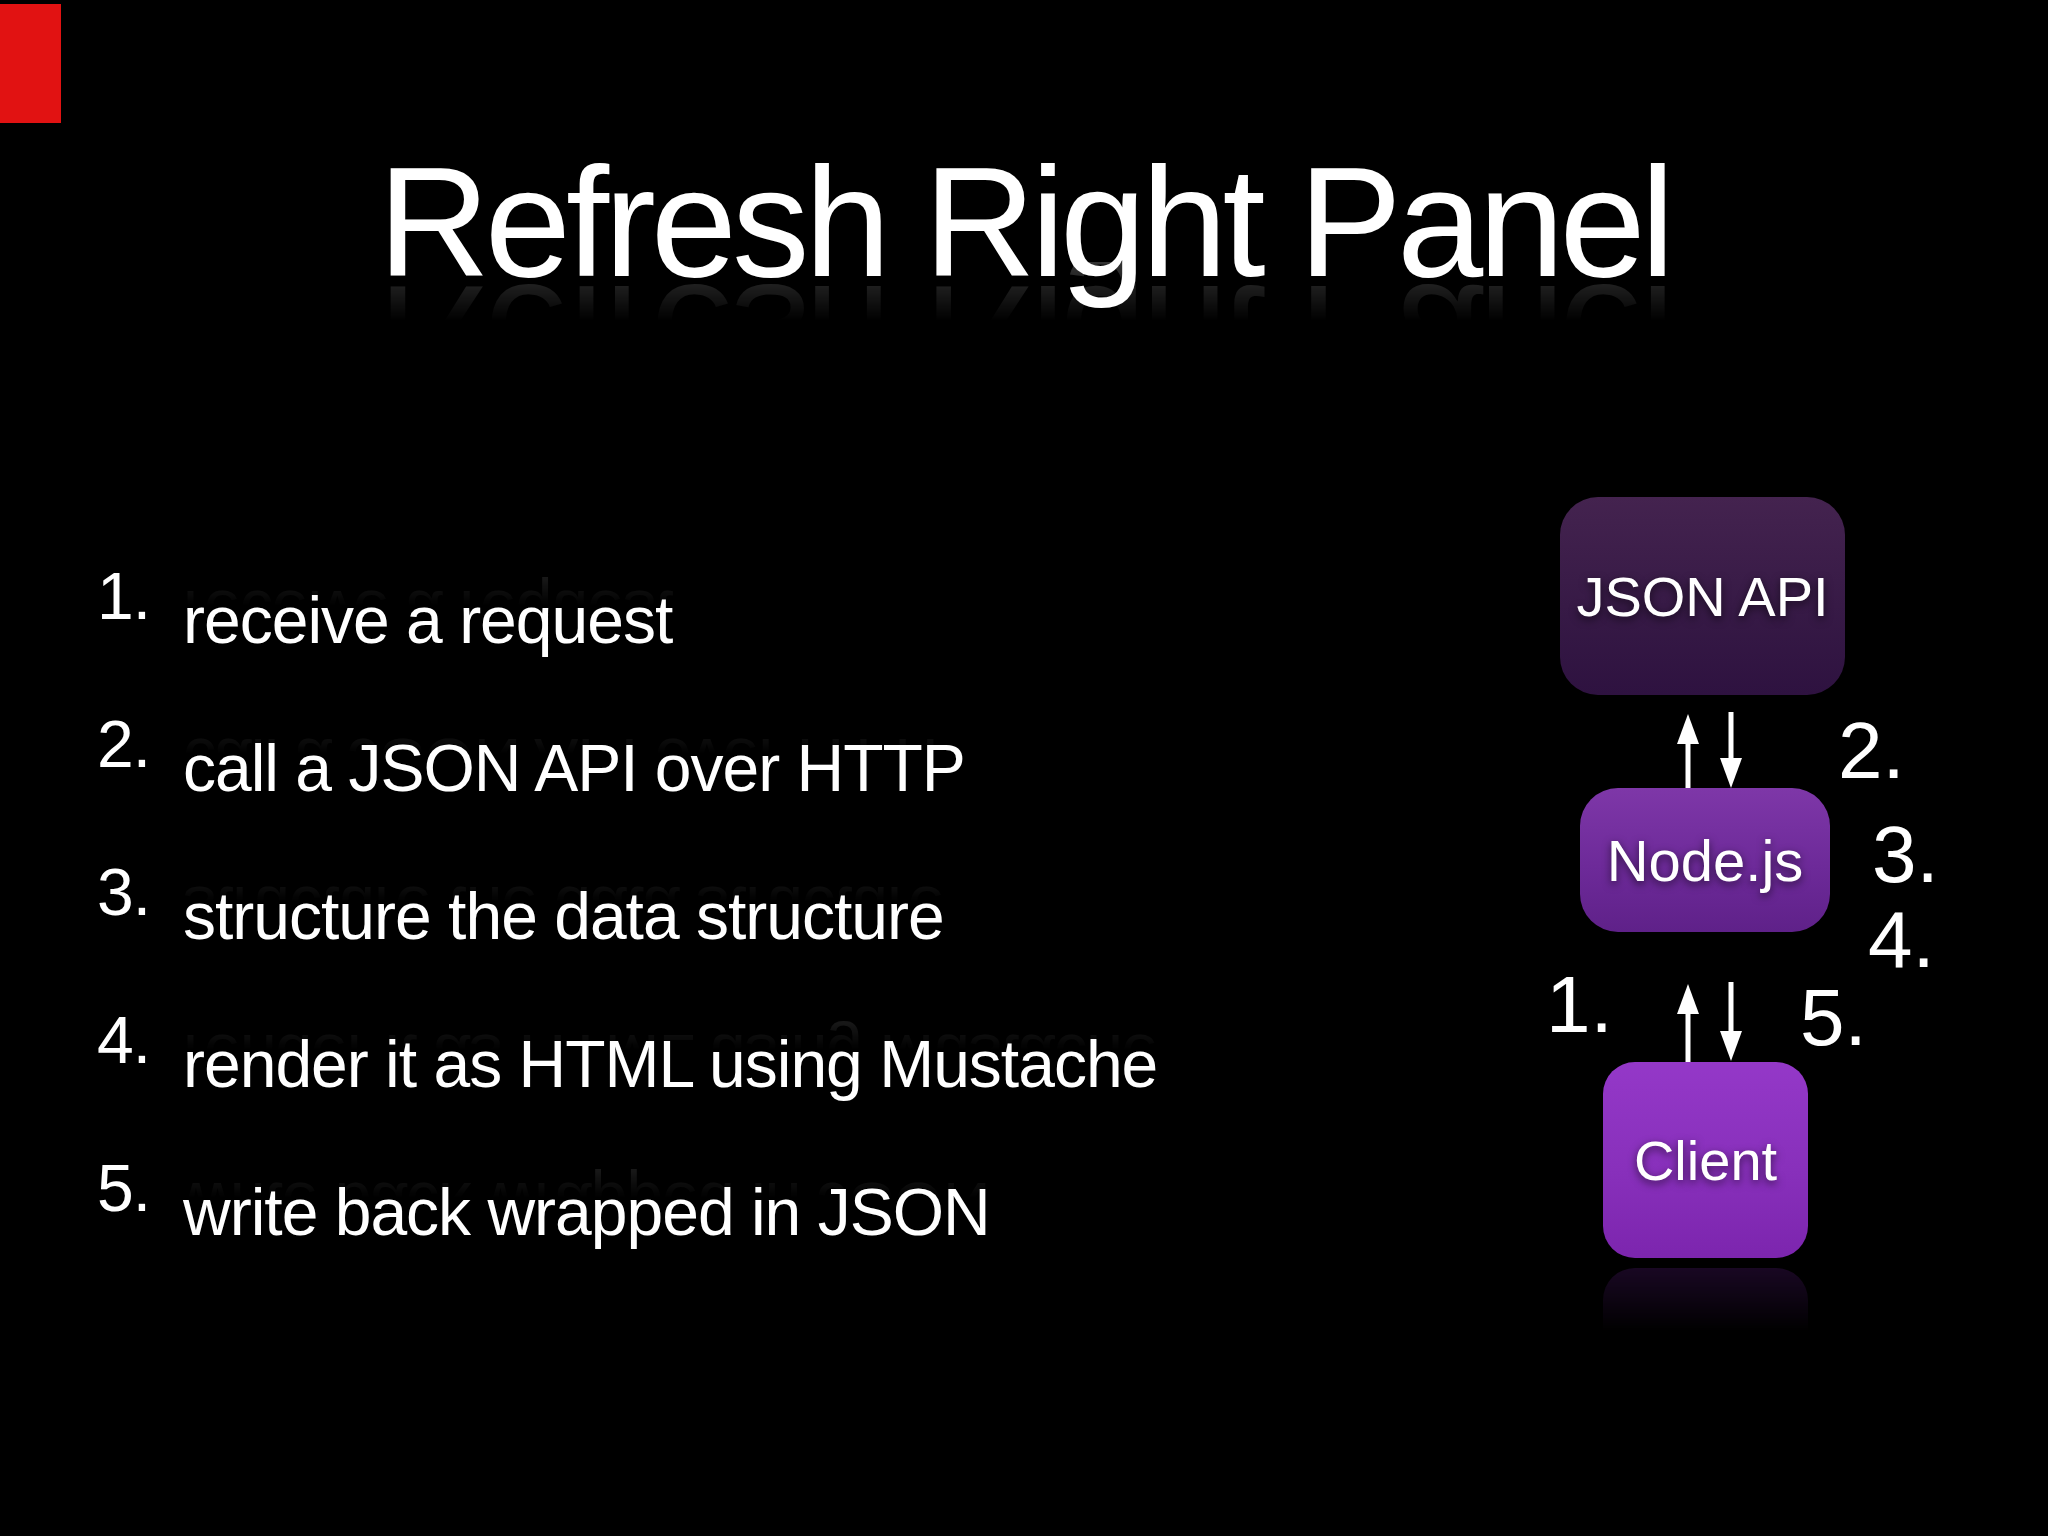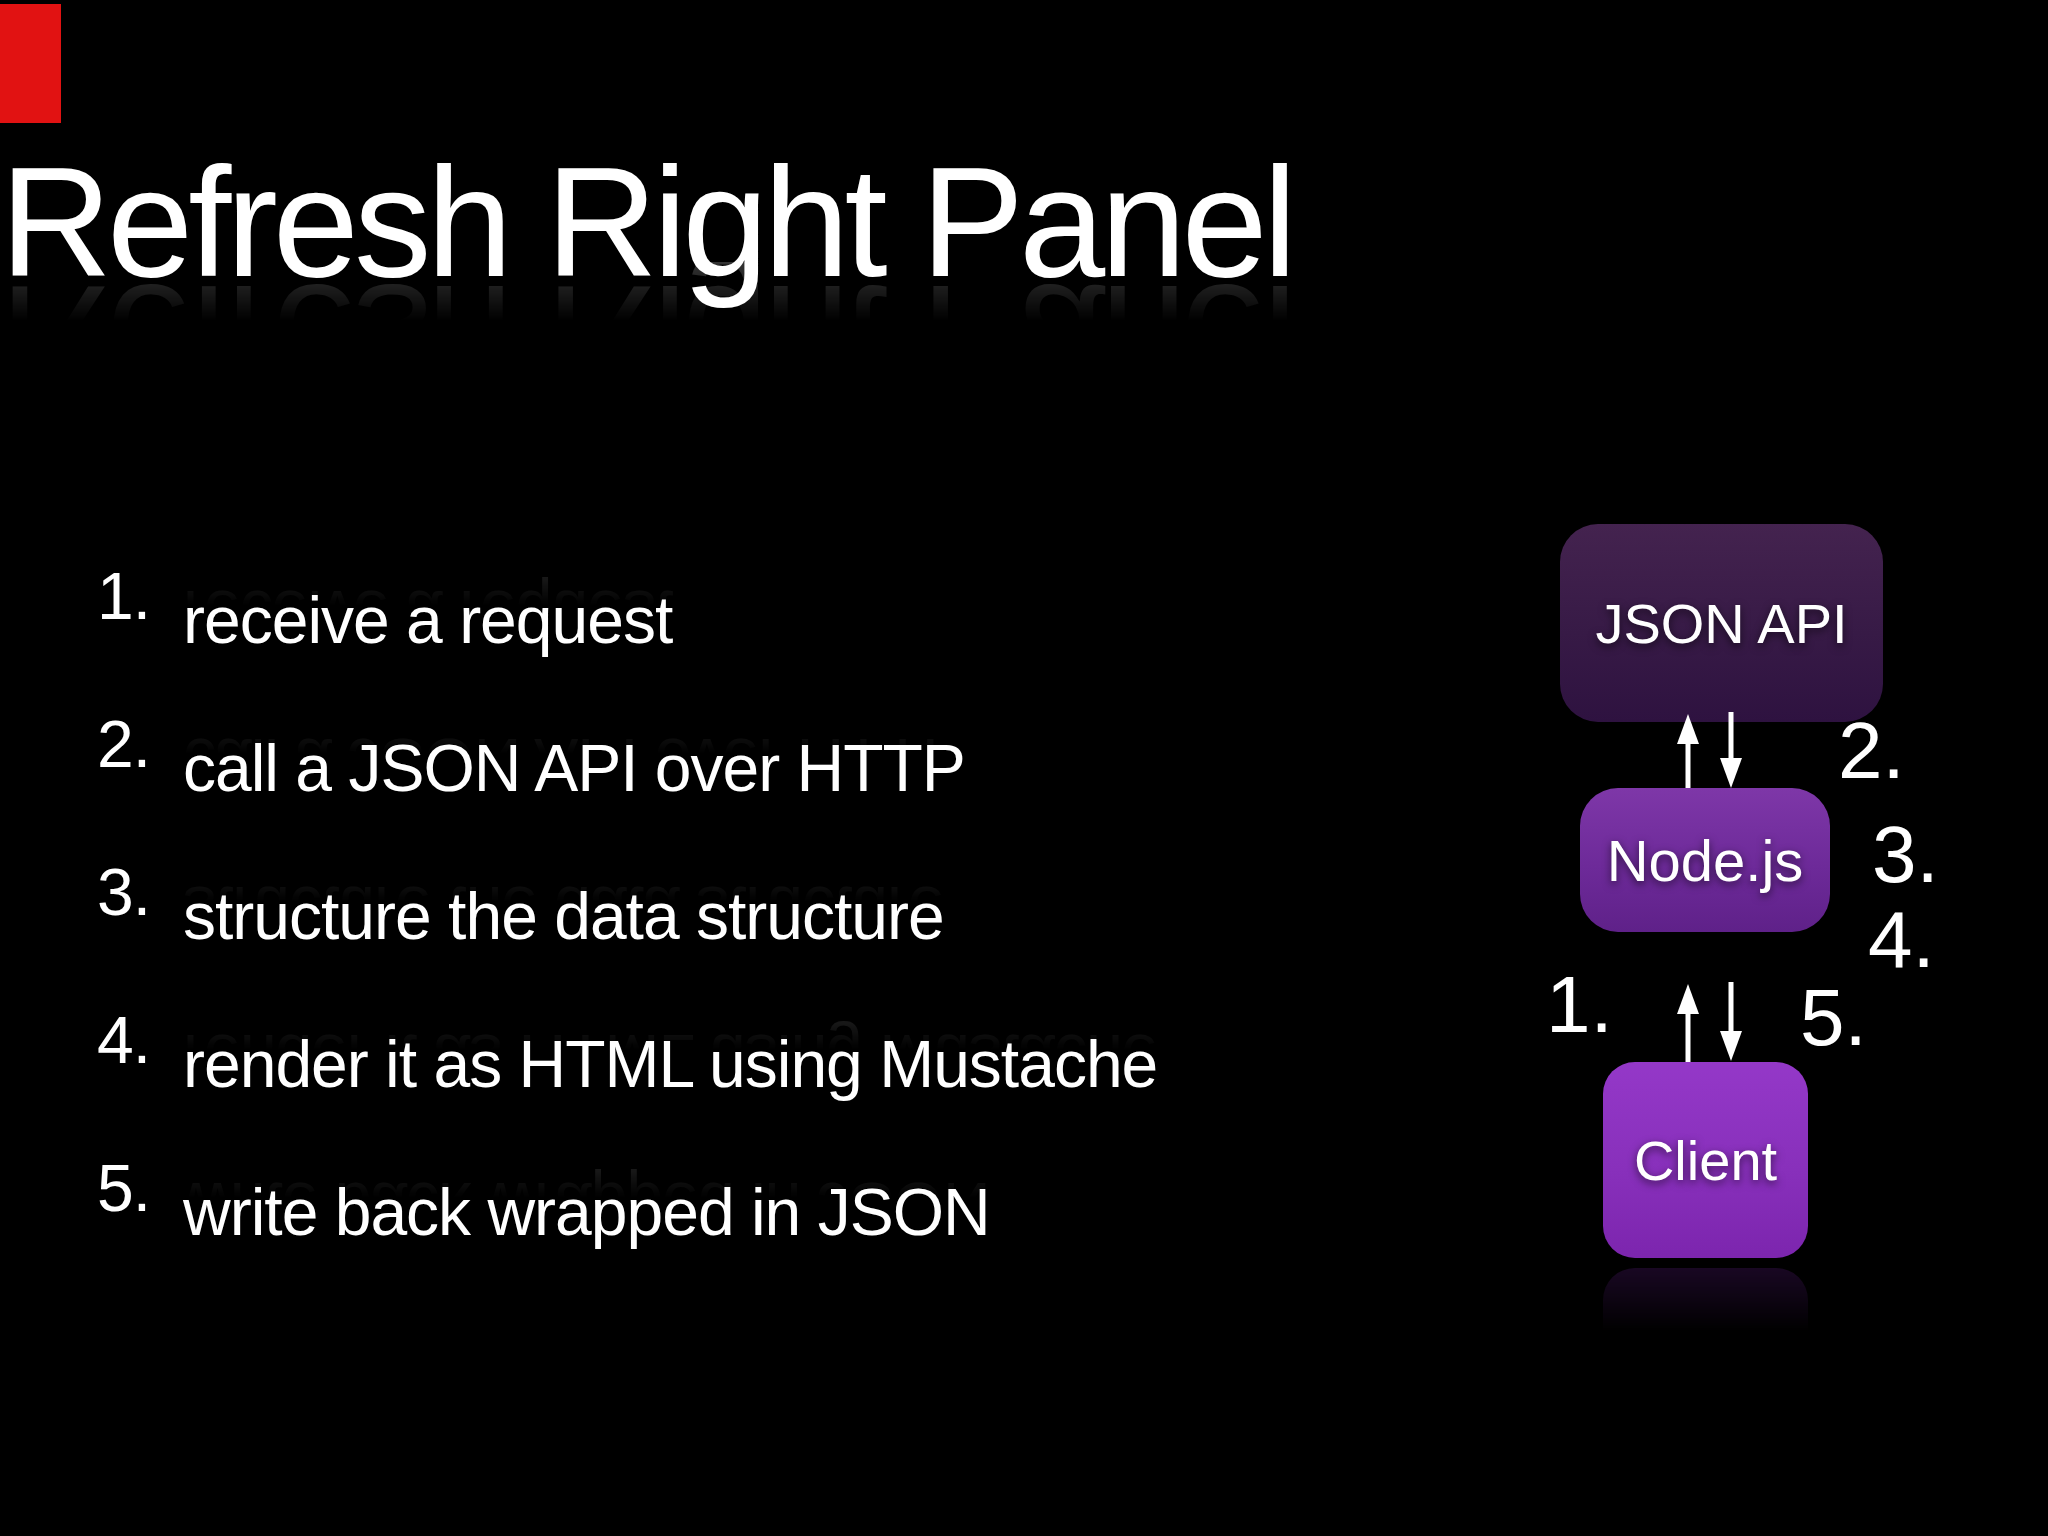--- a/index.html
+++ b/index.html
@@ -4,39 +4,39 @@
 <style>
   html,body{margin:0;padding:0;background:#000;}
   #slide{
     position:relative;width:2048px;height:1536px;background:#000;overflow:hidden;
     font-family:"Liberation Sans","DejaVu Sans",sans-serif;color:#fff;
   }
   
   .corner-marker{position:absolute;left:0;top:4px;width:61px;height:119px;background:#e11212;}
   
   .title{
-    position:absolute;left:0;top:145px;width:2048px;
+    position:absolute;left:0;top:145px;width:2048px;text-align:center;
     font-size:155px;line-height:155px;font-weight:400;letter-spacing:-5px;white-space:nowrap;
     -webkit-box-reflect:below -38px linear-gradient(rgba(0,0,0,0) 62%, rgba(255,255,255,0.20));
   }
   
   .steps{position:absolute;left:75px;top:522px;margin:0;padding:0;list-style:none;}
   .step{
     display:flex;align-items:center;height:148px;font-size:66px;letter-spacing:-1px;white-space:nowrap;
     -webkit-box-reflect:below -106px linear-gradient(rgba(0,0,0,0) 72%, rgba(255,255,255,0.14));
   }
   .step-num{display:inline-block;width:75px;text-align:right;}
   .step-text{margin-left:33px;margin-top:48px;}
   
   .node{
     position:absolute;display:flex;align-items:center;justify-content:center;
     color:#fff;white-space:nowrap;text-shadow:0 3px 8px rgba(0,0,0,0.6);
   }
   .node-jsonapi{
-    left:1560px;top:524px;width:323px;height:198px;border-radius:38px;font-size:56px;
+    left:1560px;top:497px;width:285px;height:198px;border-radius:38px;font-size:56px;
     background:linear-gradient(180deg,#44234f 0%,#371a46 55%,#2e1240 100%);
   }
   .node-nodejs{
     left:1580px;top:788px;width:250px;height:144px;border-radius:38px;font-size:58px;
     background:linear-gradient(180deg,#7e37a8 0%,#6d2a99 55%,#5f2189 100%);
   }
   .node-client{
     left:1603px;top:1062px;width:205px;height:196px;border-radius:32px;font-size:56px;
     background:linear-gradient(180deg,#9438c8 0%,#8830bb 55%,#7c25ae 100%);
     -webkit-box-reflect:below 10px linear-gradient(rgba(0,0,0,0) 68%, rgba(255,255,255,0.20));

